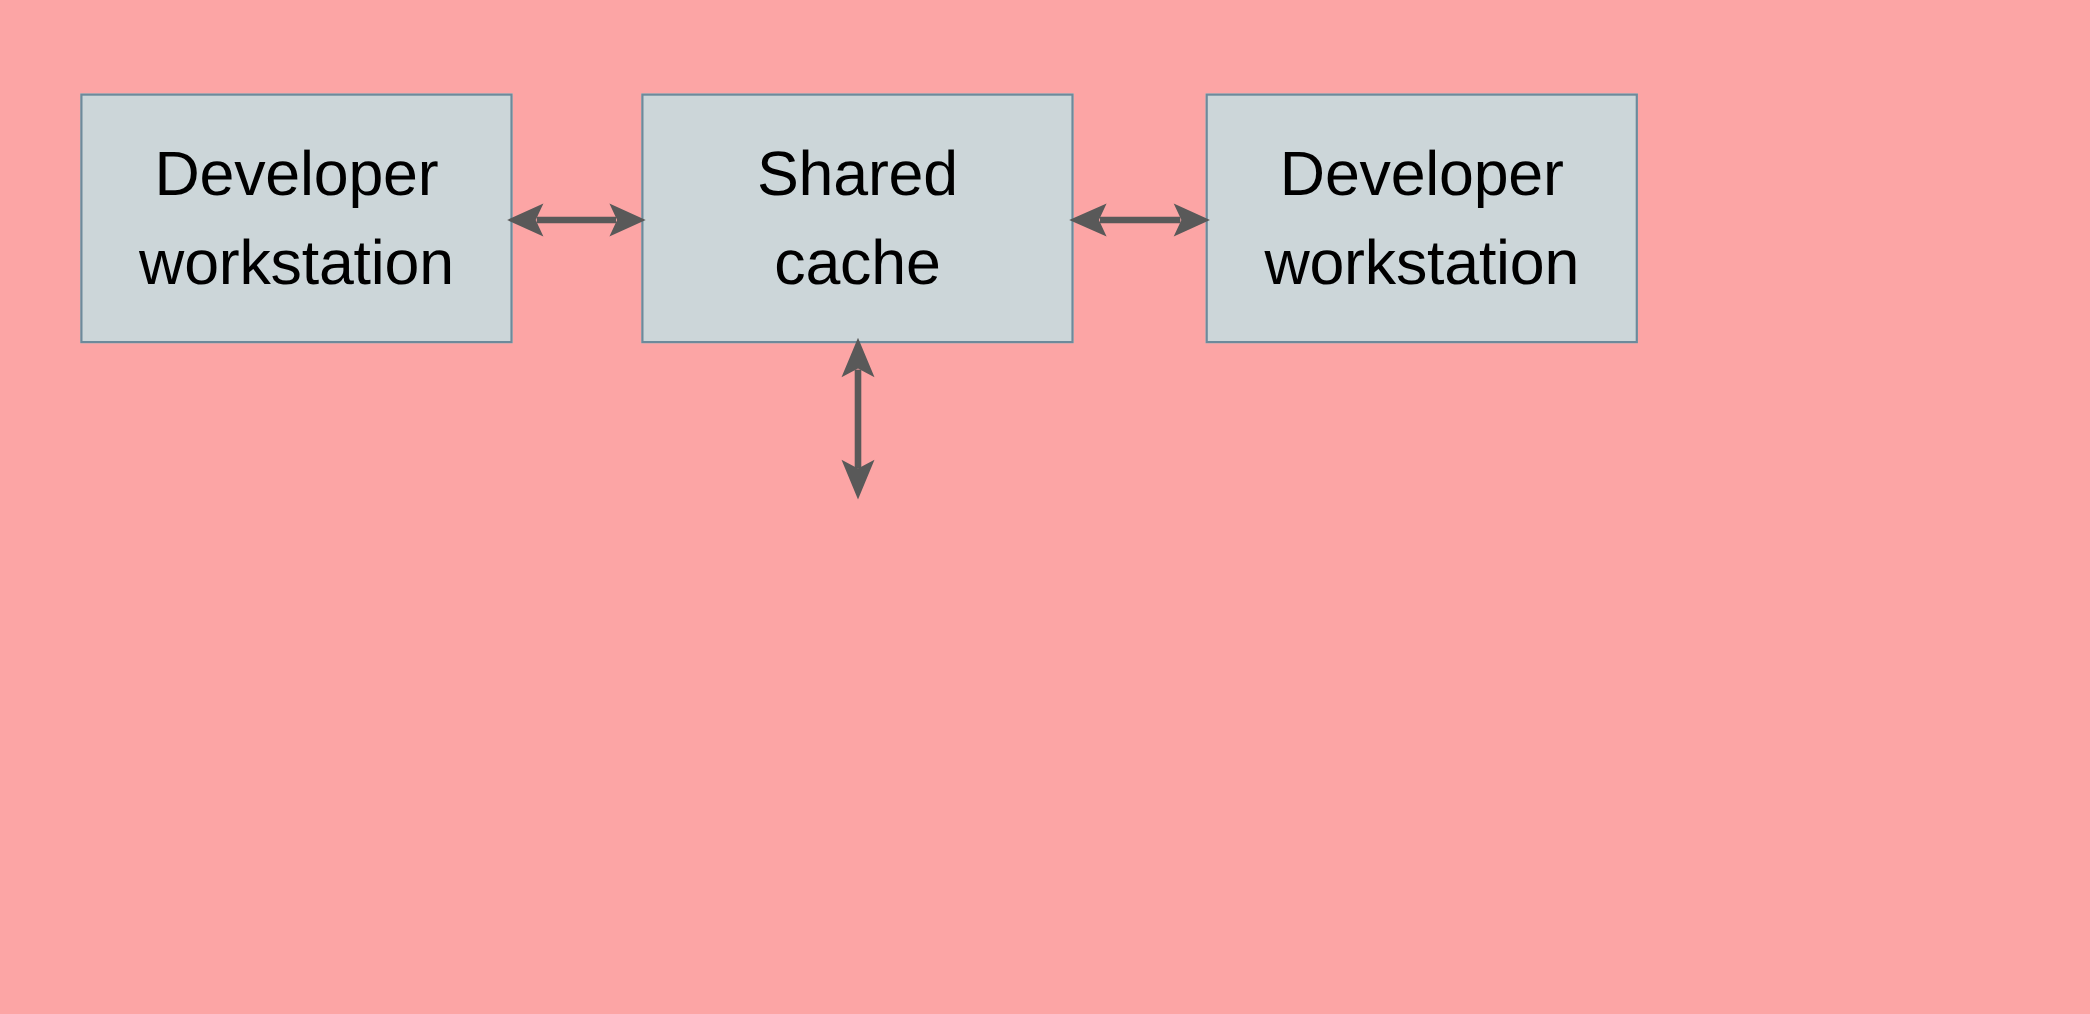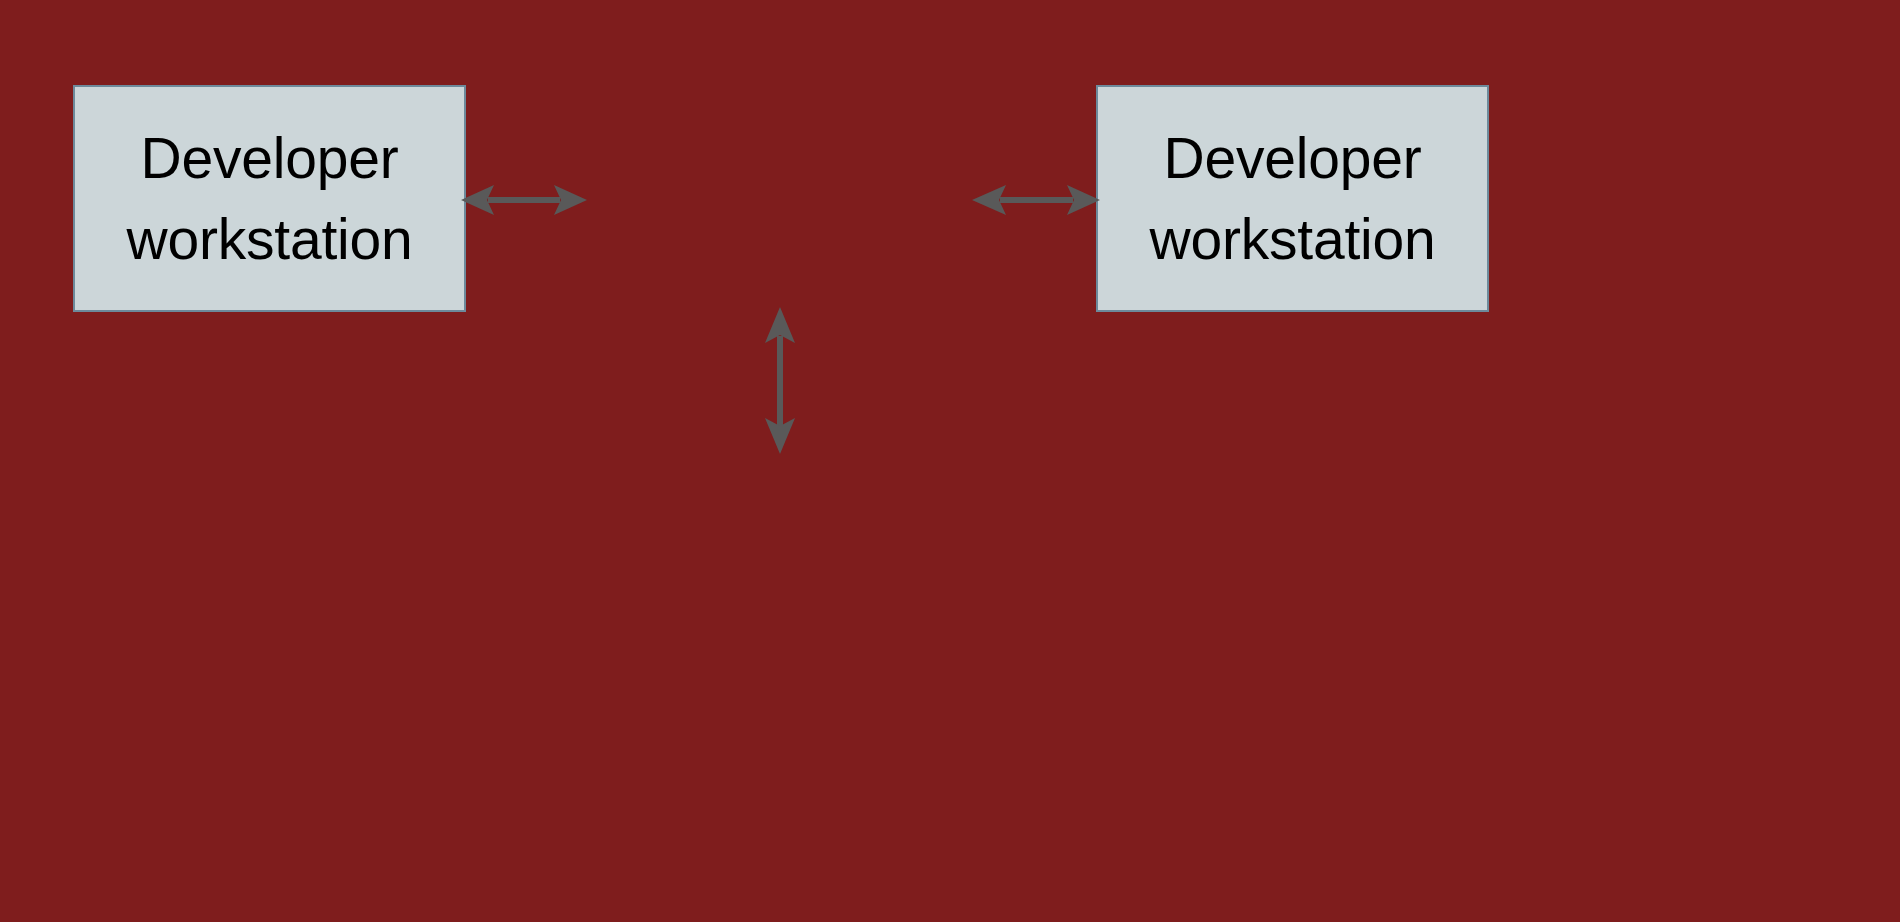--- a/index.html
+++ b/index.html
@@ -11,21 +11,21 @@
   body {
     width: 1900px;
     height: 922px;
     overflow: hidden;
     font-family: "Liberation Sans", sans-serif;
   }
   #canvas {
     position: relative;
     width: 1900px;
     height: 922px;
-    background: #7f1d1d;
+    background: #fca5a5;
   }
   .node {
     position: absolute;
     box-sizing: border-box;
     background: #ccd6d9;
     border: 2px solid #6d8a9b;
     display: flex;
     align-items: center;
     justify-content: center;
     text-align: center;
@@ -59,20 +59,24 @@
 </head>
 <body>
 
 <div id="canvas">
 
   <div class="node" id="node-dev-left">
     <span class="node-label">Developer
 workstation</span>
   </div>
 
+  <div class="node" id="node-shared">
+    <span class="node-label">Shared
+cache</span>
+  </div>
 
   <div class="node" id="node-dev-right">
     <span class="node-label">Developer
 workstation</span>
   </div>
 
 
   <div class="edge" id="edge-left-shared">
     <svg width="128" height="48" viewBox="0 0 128 48" xmlns="http://www.w3.org/2000/svg">
       <line x1="28" y1="24" x2="100" y2="24" stroke="#595959" stroke-width="6"></line>

